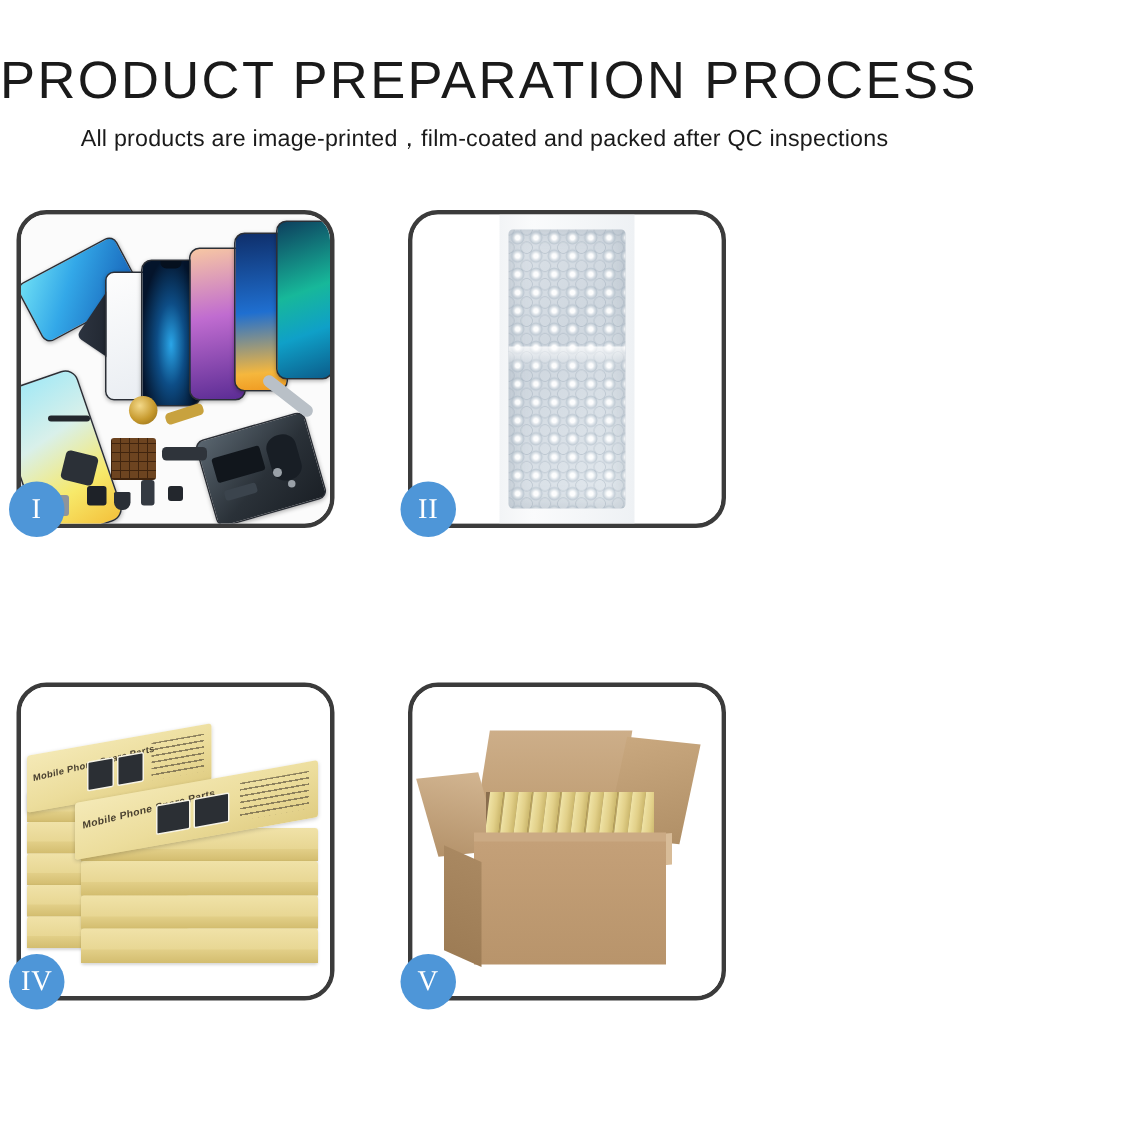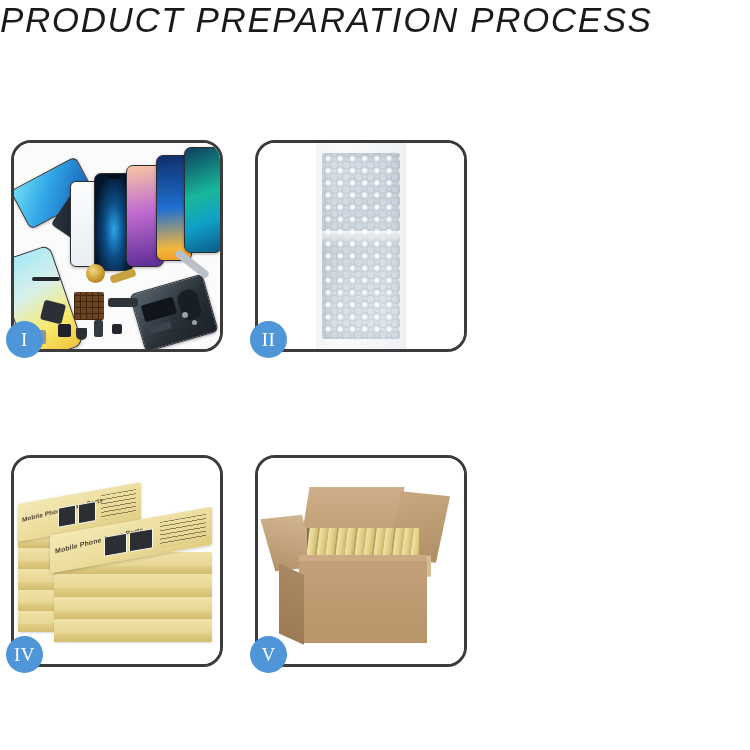--- a/index.html
+++ b/index.html
@@ -11,22 +11,22 @@
     width: 750px;
     height: 750px;
     overflow: hidden;
     font-family: "Liberation Sans", sans-serif;
     position: relative;
   }
 
   
   .header {
     width: 646px;
+    padding-top: 34px;
     text-align: center;
-    font-style: italic;
   }
   .title {
     font-family: "Liberation Sans", sans-serif;
     font-size: 35px;
     font-weight: 400;
     color: #1a1a1a;
     letter-spacing: 1.6px;
     line-height: 40px;
     white-space: nowrap;
   }
@@ -64,21 +64,21 @@
     overflow: visible;
   }
   .panel .clip {
     position: absolute;
     left: 0; top: 0;
     width: 100%; height: 100%;
     border-radius: 17px;
     overflow: hidden;
   }
   .p1 { left: 11px; }
-  .p2 { left: 255px; }
+  .p2 { left: 272px; }
   .p3 { left: 534px; }
 
   
   .badge {
     position: absolute;
     left: -8px;
     bottom: -9px;
     width: 37px;
     height: 37px;
     border-radius: 50%;
@@ -389,20 +389,21 @@
   .c6-shadow {
     position:absolute; left:6%; top:76%; width:82%; height:6%;
     background:radial-gradient(ellipse at 50% 50%, rgba(0,0,0,.10) 0%, rgba(0,0,0,0) 70%);
   }
 </style>
 </head>
 <body>
 
 <div class="header">
   <div class="title">PRODUCT PREPARATION PROCESS</div>
+  <div class="subtitle">All products are image-printed，film-coated and packed after QC inspections</div>
 </div>
 
 <div class="grid">
 
   <div class="row">
 
     <div class="panel p1">
       <div class="clip">
         <div class="scene1">
           <div class="phonefan">

